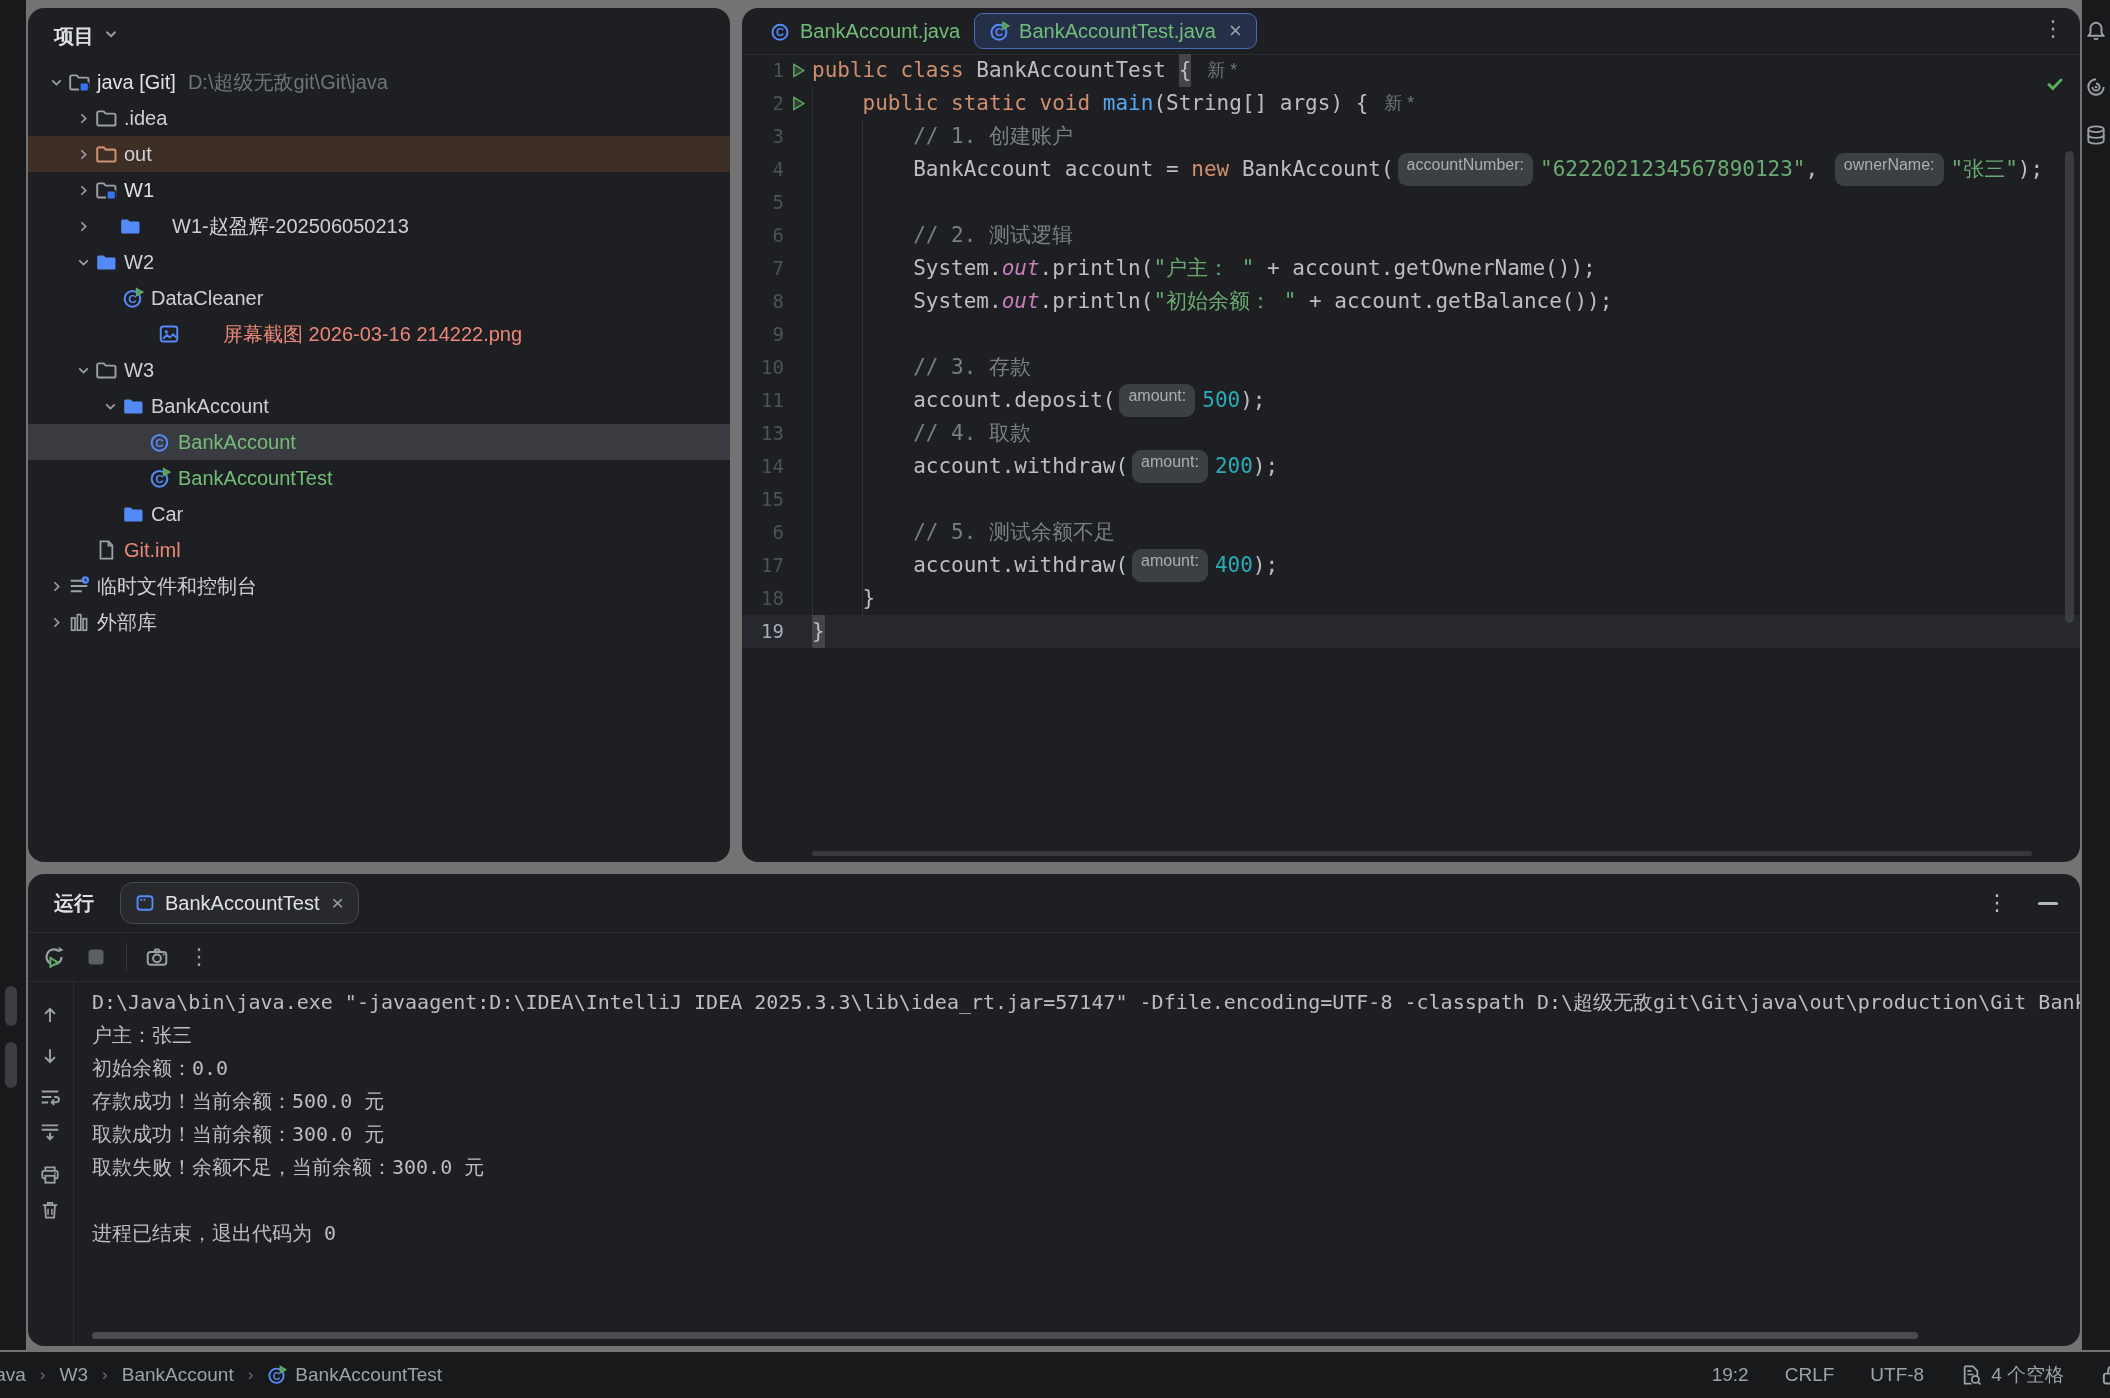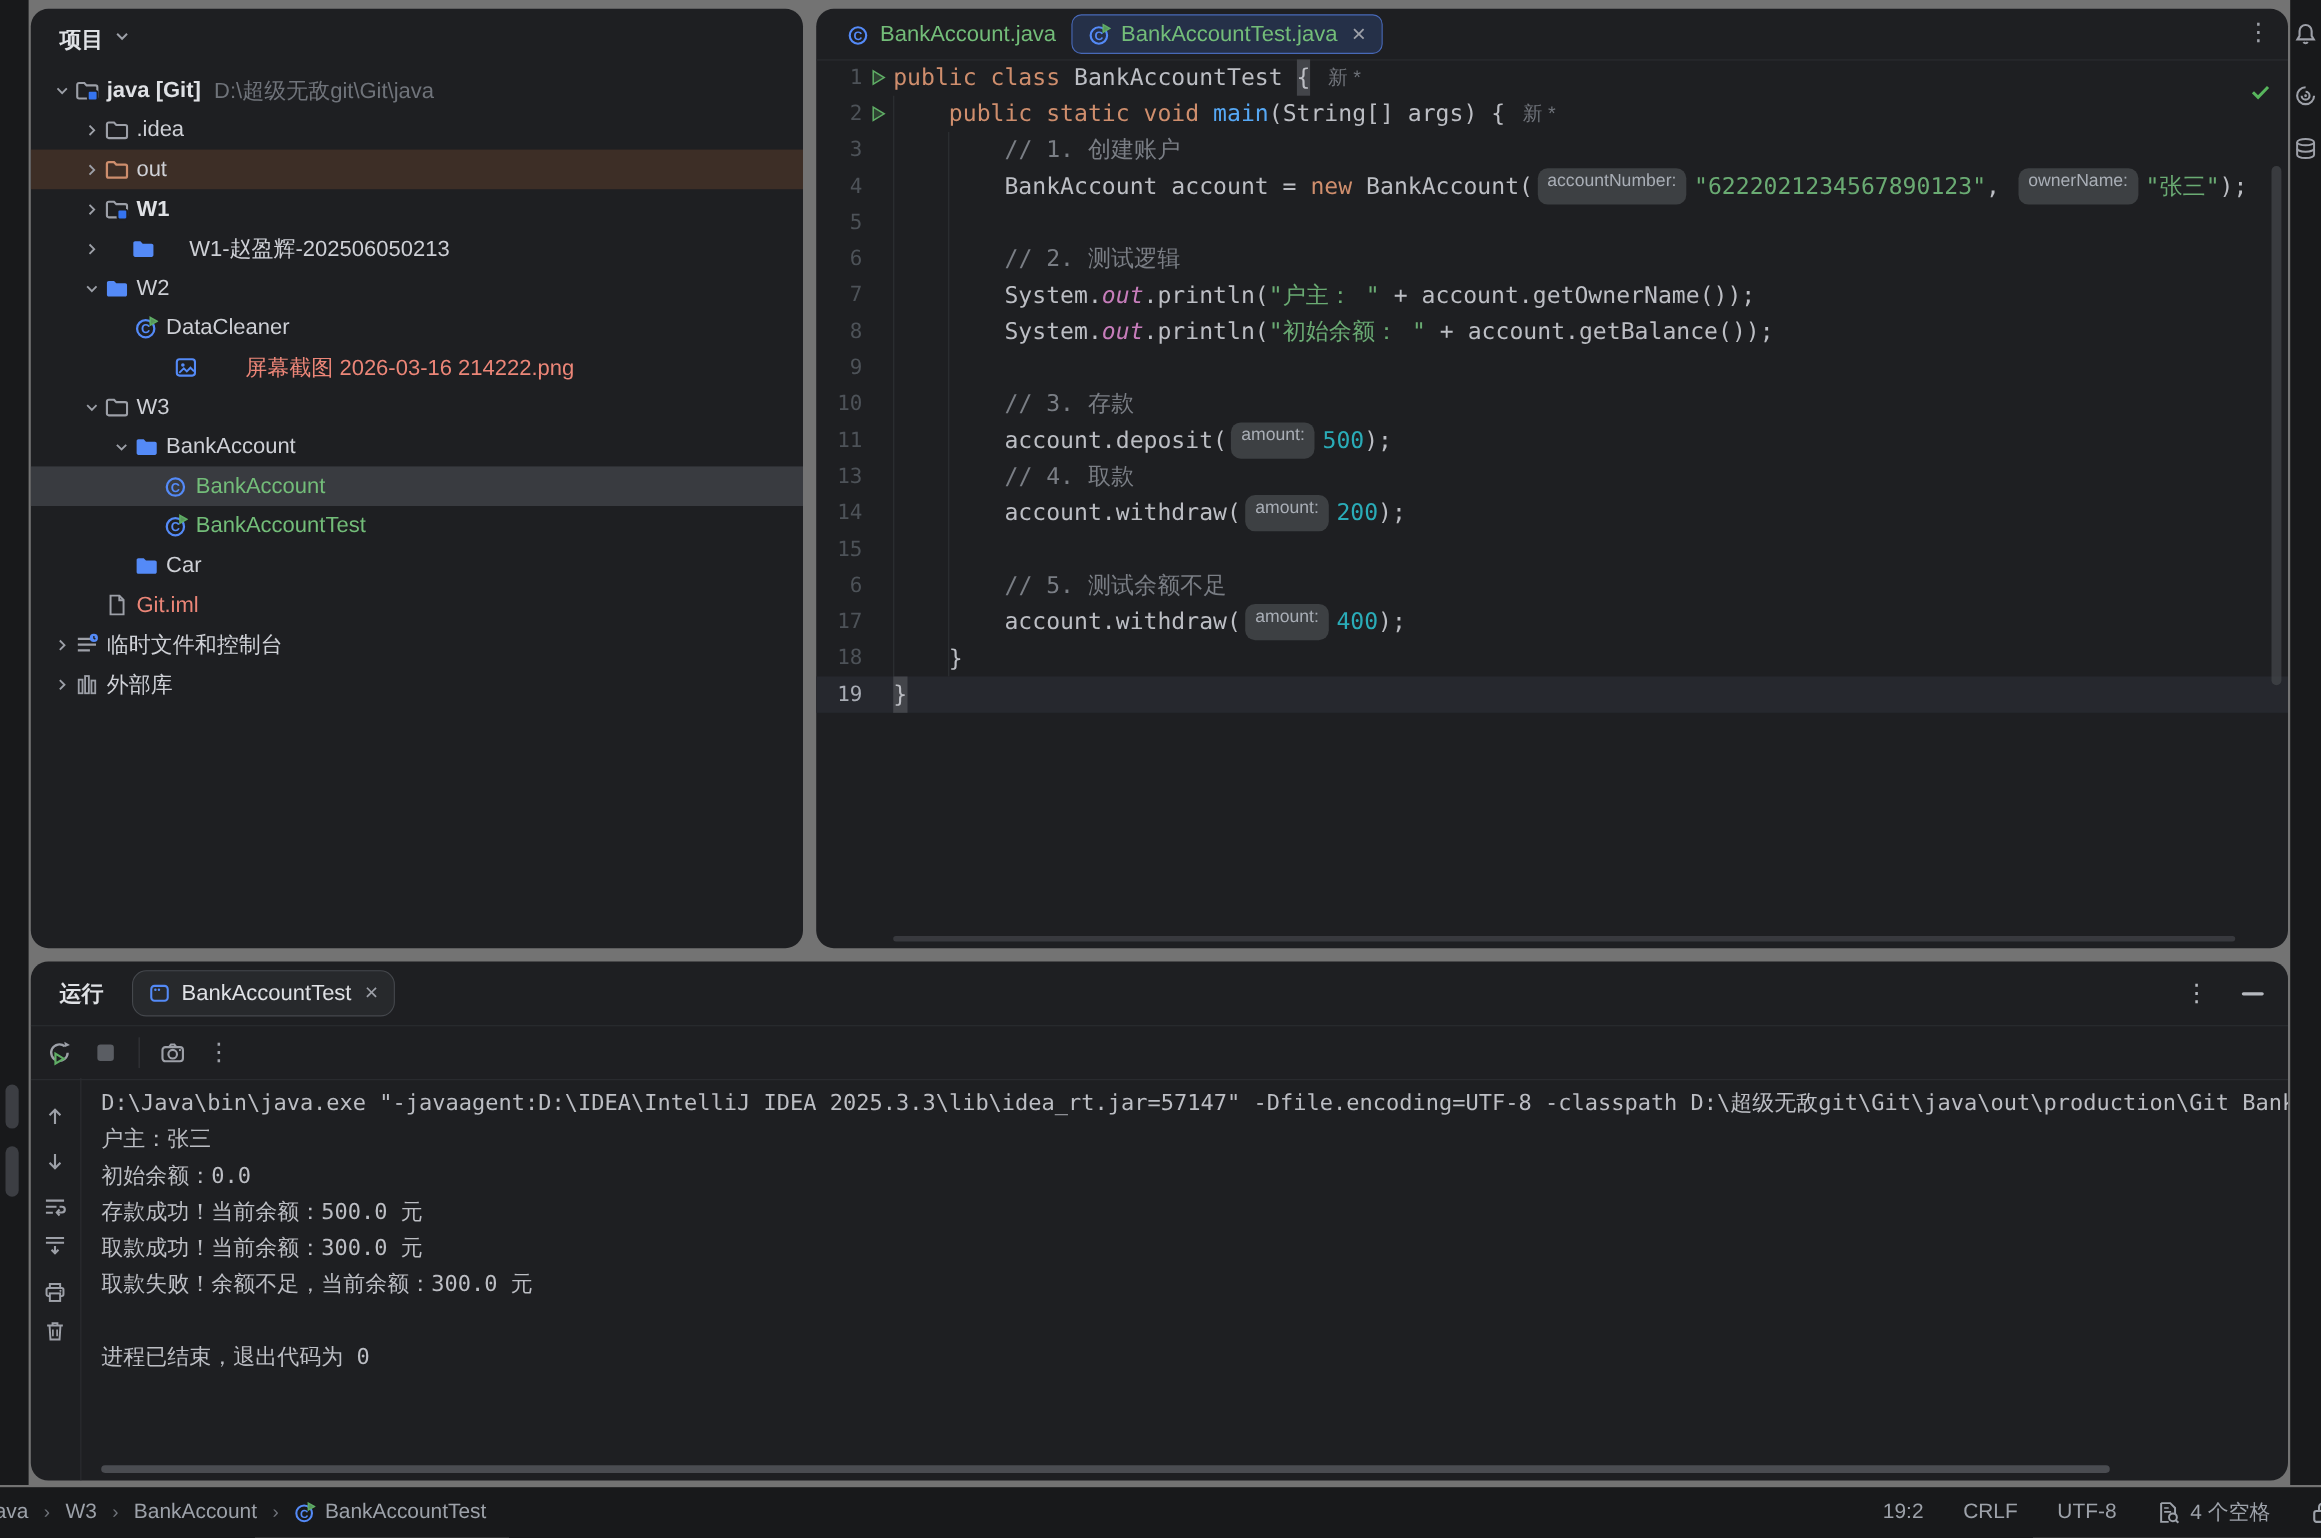--- a/index.html
+++ b/index.html
@@ -19,21 +19,21 @@
   .proj-header .chev svg{width:18px;height:18px;color:#9da0a8;}
   .trow{position:relative;display:flex;align-items:center;height:36px;font-size:20px;color:#ced0d6;white-space:nowrap;cursor:pointer;}
   .trow.sel{background:#393b40;}
   .trow.out{background:#3d2e26;}
   .trow .chev{width:24px;display:inline-flex;justify-content:center;flex:none;}
   .trow .chev svg{width:17px;height:17px;color:#9da0a8;}
   .trow .ticon{width:22px;height:22px;margin-right:7px;flex:none;position:relative;}
   .trow .ticon svg{width:22px;height:22px;display:block;}
   .tlabel.green{color:#73bd79;}
   .tlabel.salmon{color:#ec8678;}
-  .tlabel.b{font-weight:bold;color:#dfe1e5;}
+  .tlabel.b{font-weight:normal;color:#dfe1e5;}
   .tpath{color:#6f737a;margin-left:12px;}
   
   #edit{left:742px;top:8px;width:1338px;height:854px;}
   .tabbar{position:relative;display:flex;align-items:center;height:46px;padding-left:14px;border-bottom:1px solid #2b2d31;}
   .tab{display:flex;align-items:center;gap:9px;height:34px;padding:0 14px;font-size:20px;color:#73bd79;cursor:pointer;}
   .tab .ticon{width:21px;height:21px;}
   .tab .ticon svg{width:21px;height:21px;display:block;}
   .tab.active{border:1px solid #4869b8;background:#253048;border-radius:9px;}
   .tab .close{color:#9da0a8;font-size:22px;line-height:1;margin-left:4px;}
   .editor-kebab{position:absolute;right:16px;top:10px;color:#9da0a8;font-size:22px;letter-spacing:0;cursor:pointer;}

